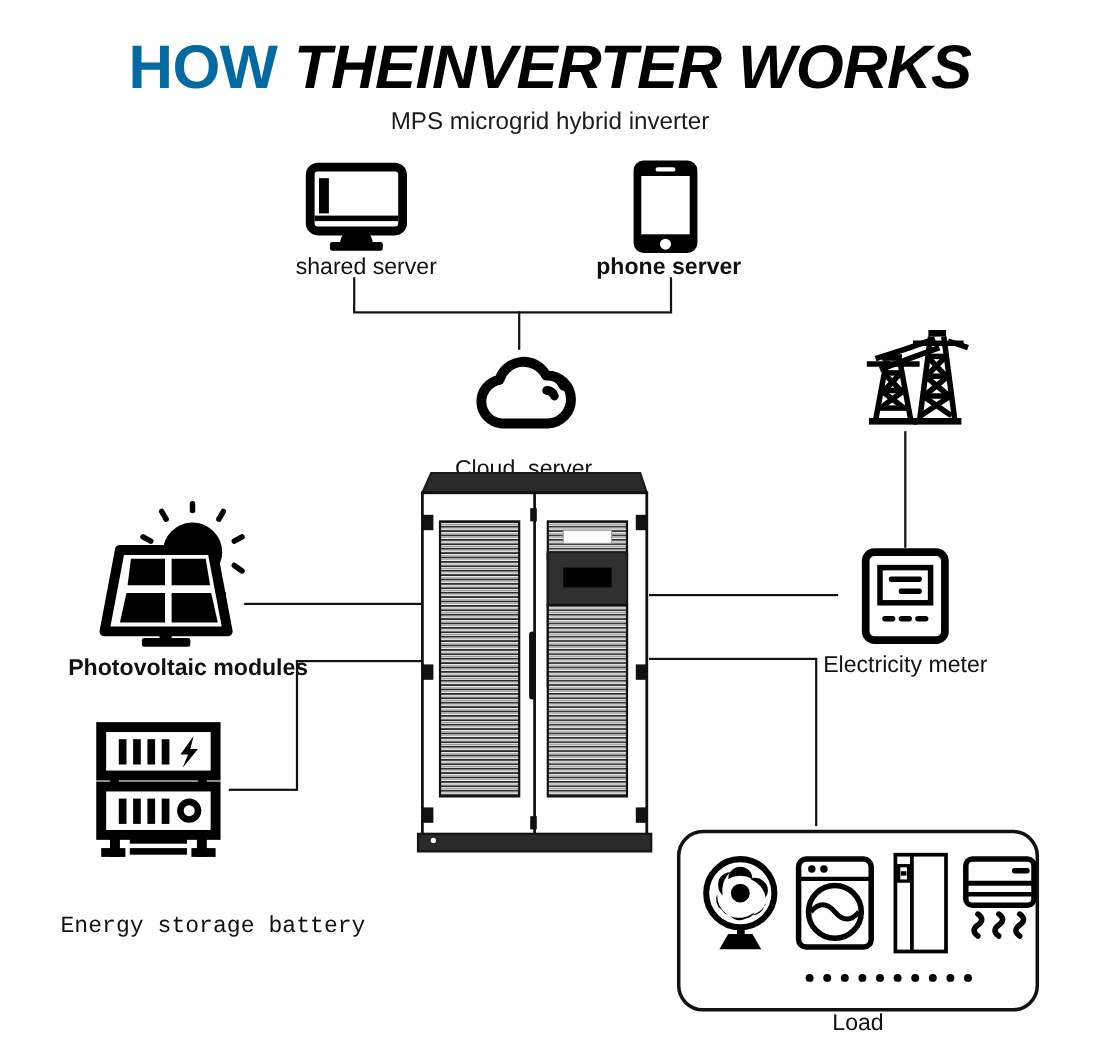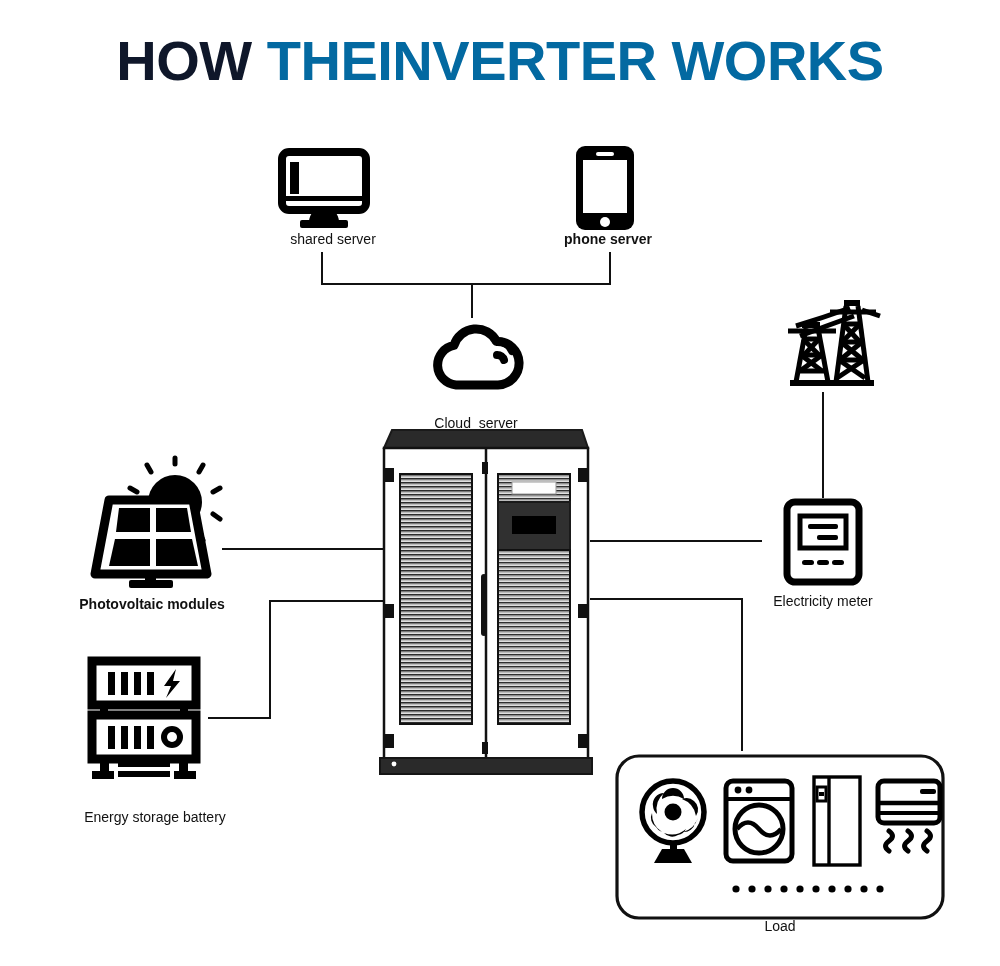--- a/index.html
+++ b/index.html
@@ -14,49 +14,50 @@
   #stage{position:relative;width:1000px;height:966px;}
 
   
   .title{
     position:absolute;left:0;top:28px;width:1000px;
     text-align:center;
     font-size:56px;font-weight:bold;letter-spacing:-0.5px;
     white-space:nowrap;
     font-family:"Liberation Sans", sans-serif;
   }
-  .title .hw{color:#0f172a;}
-  .title .rest{color:#0369a1;}
+  .title .hw{color:#0369a1;}
+  .title .rest{color:#000000;font-style:italic;}
   .subtitle{
     position:absolute;left:0;top:97px;width:1000px;
     text-align:center;font-size:22px;color:#1b1b1b;font-weight:400;
   }
 
   
   .cap{
     position:absolute;text-align:center;
-    font-size:14px;color:#111;white-space:pre;
+    font-size:21px;color:#111;white-space:pre;
     font-family:"Liberation Sans", sans-serif;
   }
 
   
   .lineh{position:absolute;background:#111;height:2px;}
   .linev{position:absolute;background:#111;width:2px;}
 
   svg{display:block;overflow:visible;}
   .node{position:absolute;}
 </style>
 </head>
 <body>
 
 <div id="stage">
 
   <div class="title">
     <span class="hw">HOW</span><span class="rest"> THEINVERTER WORKS</span>
   </div>
+  <div class="subtitle">MPS microgrid hybrid inverter</div>
 
   <div class="node" style="left:278px;top:148px;">
     <svg width="92" height="82" viewBox="0 0 92 82">
       <rect x="4" y="4" width="84" height="58" rx="7" ry="7" fill="none" stroke="#000" stroke-width="8"></rect>
       <rect x="12" y="14" width="9" height="32" fill="#000"></rect>
       <rect x="8" y="48" width="76" height="5" fill="#000"></rect>
       <path d="M31 74 a15 15 0 0 1 30 0 z" fill="#000"></path>
       <rect x="22" y="72" width="48" height="8" rx="2" fill="#000"></rect>
     </svg>
   </div>
@@ -201,21 +202,21 @@
       <circle cx="88" cy="82" r="5" fill="#fff"></circle>
 
       <rect x="16" y="104" width="9" height="20" fill="#000"></rect>
       <rect x="95" y="104" width="9" height="20" fill="#000"></rect>
       <rect x="8" y="116" width="22" height="8" fill="#000"></rect>
       <rect x="90" y="116" width="22" height="8" fill="#000"></rect>
       <rect x="34" y="106" width="52" height="6" fill="#000"></rect>
       <rect x="34" y="116" width="52" height="6" fill="#000"></rect>
     </svg>
   </div>
-  <div class="cap" style="left:55px;top:809px;width:200px;">Energy storage battery</div>
+  <div class="cap" style="left:55px;top:831px;width:200px;font-family:Liberation Mono, monospace;">Energy storage battery</div>
 
   <div class="lineh" style="left:208px;top:717px;width:62px;"></div>
   <div class="linev" style="left:269px;top:601px;height:118px;"></div>
   <div class="lineh" style="left:269px;top:600px;width:116px;"></div>
 
   <div class="node" style="left:378px;top:426px;">
     <svg width="216" height="352" viewBox="0 0 216 352">
       <defs>
         <pattern id="louver" width="4" height="4" patternUnits="userSpaceOnUse">
           <rect width="4" height="4" fill="#f2f2f2"></rect>

